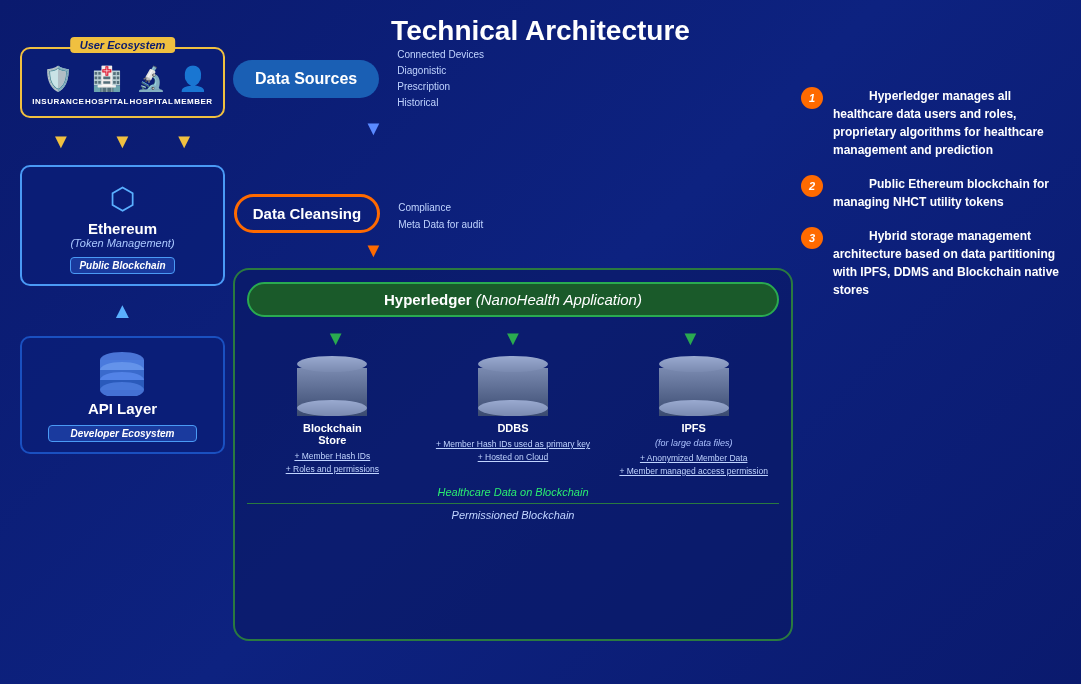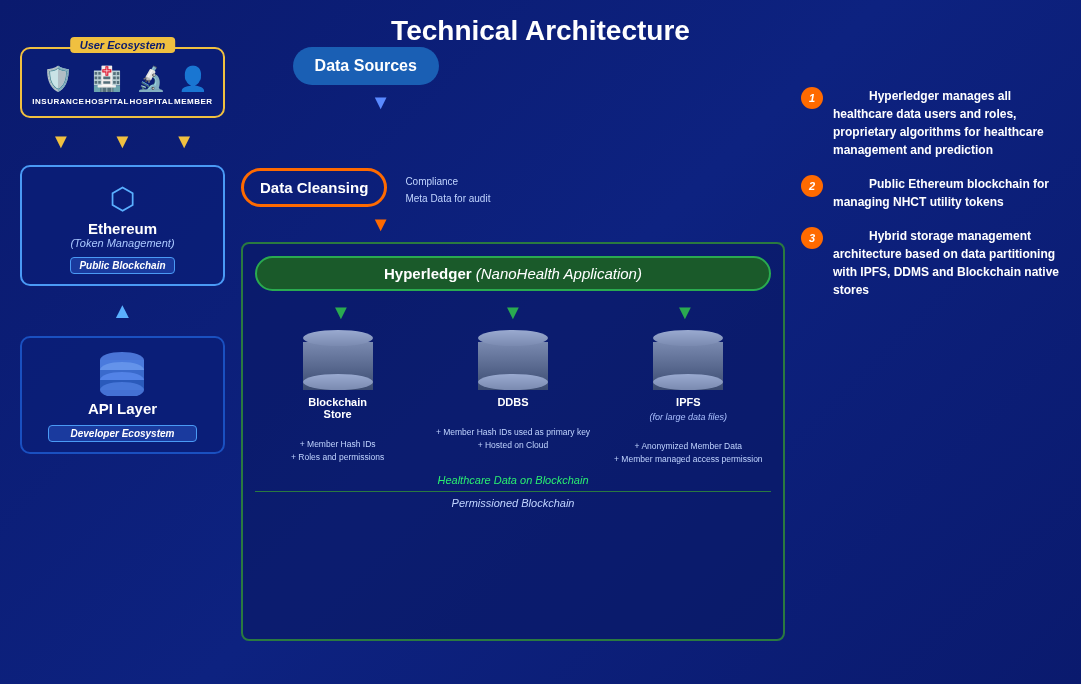--- a/index.html
+++ b/index.html
@@ -172,21 +172,21 @@
     }
     .datacleansing-annotations {
       margin-left: 10px;
       font-size: 10px;
       color: #c0d4ff;
       line-height: 1.7;
     }
     
     .hyperledger-box {
       border: 2px solid #2a7a40;
-      border-radius: 8px;
+      border-radius: 16px;
       padding: 12px;
       background: rgba(10, 25, 100, 0.6);
       flex: 1;
     }
     .hyperledger-title-bar {
       background: #1a5a2a;
       border: 2px solid #2aaa50;
       border-radius: 20px;
       padding: 7px 20px;
       text-align: center;
@@ -223,21 +223,22 @@
       font-size: 9px;
       color: #aac0ff;
       text-align: center;
       font-style: italic;
     }
     .store-notes {
       font-size: 8.5px;
       color: #c0d4ff;
       line-height: 1.5;
       text-align: center;
-      margin-top: 14px;
+      margin-top: 0;
+      text-decoration: underline;
     }
     .healthcare-label {
       text-align: center;
       color: #2aee70;
       font-style: italic;
       font-size: 11px;
       margin-top: 6px;
     }
     .permissioned-label {
       text-align: center;
@@ -285,21 +286,21 @@
       font-weight: bold;
       margin-left: 36px;
     }
   </style>
 </head>
 <body>
 
 <div class="page">
   <h1 class="page-title">Technical Architecture</h1>
 
-  <div style="display:flex; gap:16px; width:100%; height:calc(100% - 60px);">
+  <div style="display:flex; gap:8px; width:100%; height:calc(100% - 60px);">
 
     <div class="left-col">
 
       <div class="user-ecosystem">
         <div class="user-ecosystem-label">User Ecosystem</div>
         <div class="ecosystem-icons">
           <div class="eco-item">
             <div class="eco-icon">🛡️</div>
             <div class="eco-label">INSURANCE</div>
           </div>
@@ -357,20 +358,26 @@
     <div style="flex:1; display:flex; flex-direction:column;">
 
       <div style="display:flex; gap:8px; margin-bottom:6px;">
 
         <div style="display:flex; flex-direction:column; align-items:center; gap:6px;">
 
           <div style="display:flex; align-items:center; gap:8px;">
             <div class="data-sources-pill">
               <span>Data Sources</span>
             </div>
+            <div class="datasource-annotations">
+              <div>Connected Devices</div>
+              <div>Diagonistic</div>
+              <div>Prescription</div>
+              <div>Historical</div>
+            </div>
           </div>
 
           <div style="color:#5a8aff; font-size:20px; text-align:left; padding-left:30px;">▼</div>
 
           <div style="display:flex; align-items:flex-end; gap:8px;margin-top:48px;">
             <div class="data-cleansing-pill">
               <span>Data Cleansing</span>
             </div>
             <div class="datacleansing-annotations">
               <div>Compliance</div>

